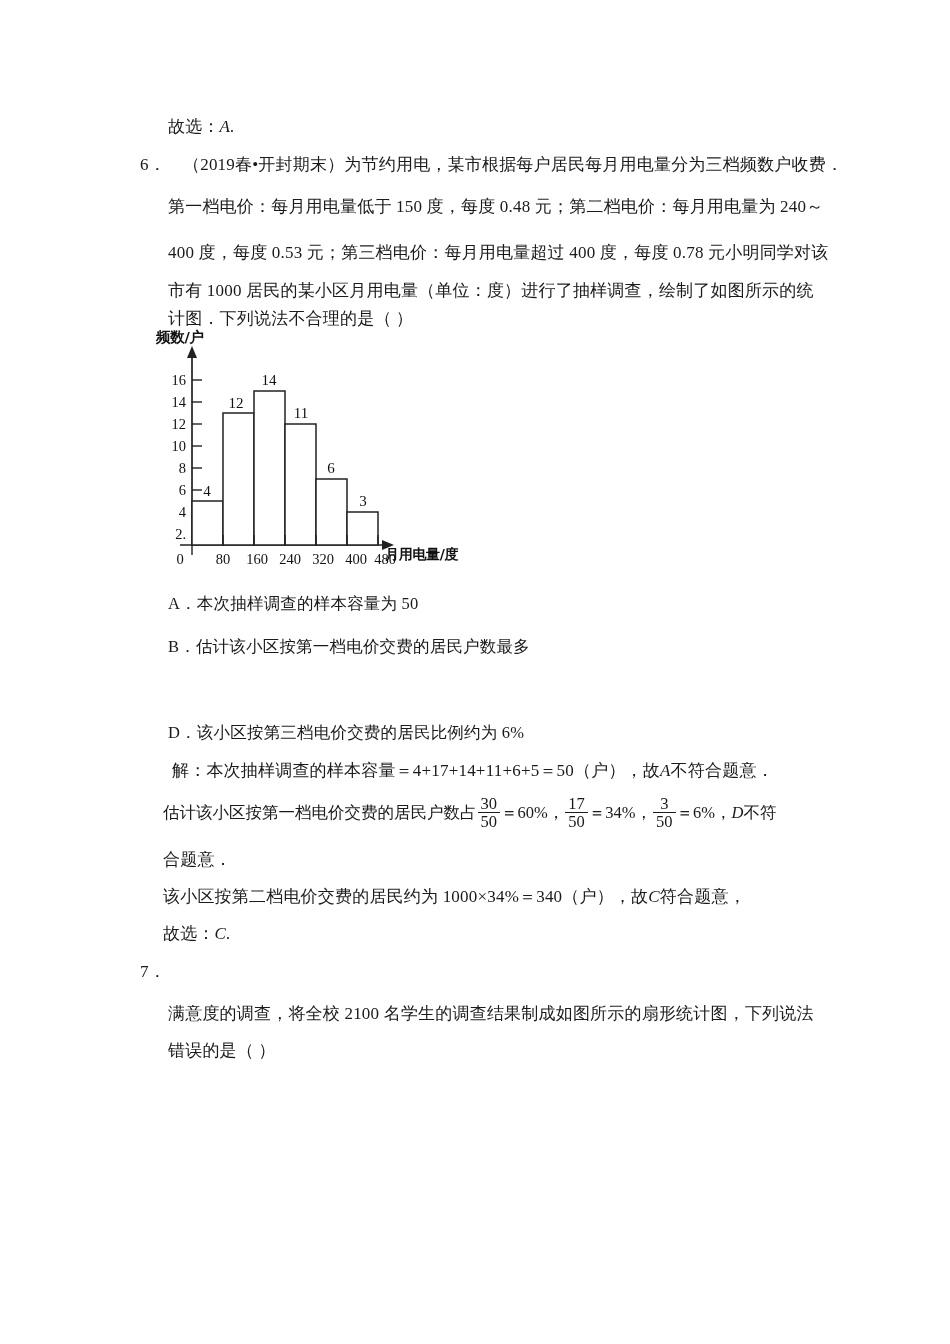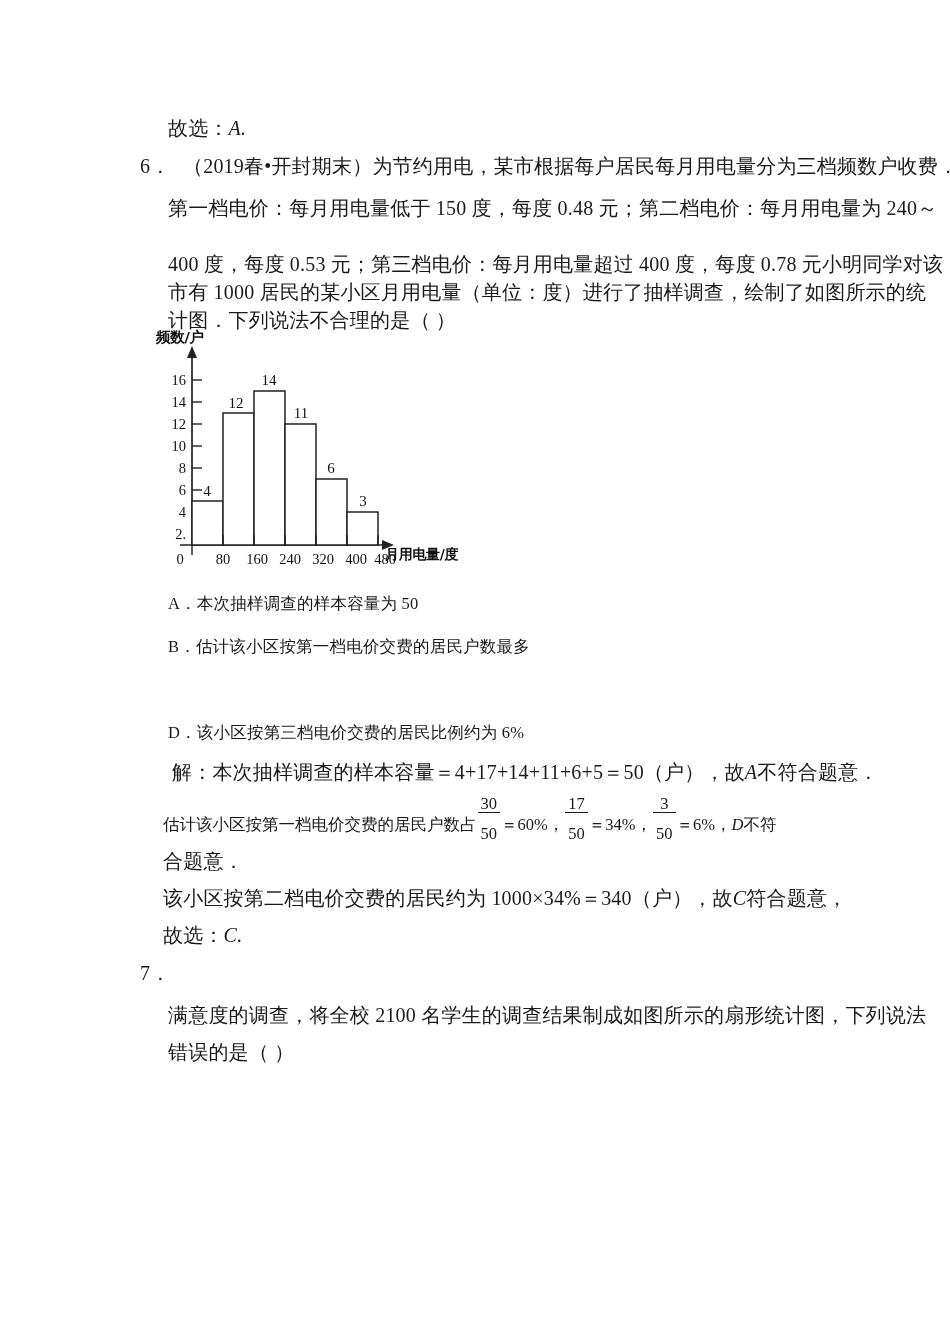--- a/index.html
+++ b/index.html
@@ -16,21 +16,21 @@
     overflow: hidden;
   }
   .page {
     position: absolute;
     left: 0; top: 0;
     width: 950px;
     height: 1344px;
   }
   .txt {
     position: absolute;
-    font-size: 20px;
+    font-size: 17px;
     line-height: 1.0;
     white-space: nowrap;
     letter-spacing: 0.2px;
   }
   .indent-body { left: 168px; }
   .qnum { left: 140px; }
   .opt { left: 168px; font-size: 16.5px; }
   .ital { font-style: italic; }
 
   
@@ -78,42 +78,42 @@
     display: inline-block;
     vertical-align: middle;
     text-align: center;
     font-size: 16.5px;
     line-height: 1.05;
     margin: 0 1px;
     position: relative;
     top: -1px;
   }
   .frac .num { display: block; padding: 0 3px; }
-  .frac .den { display: block; border-top: 1.3px solid #1a1a1a; padding: 12px 3px; }
+  .frac .den { display: block; border-top: 1.3px solid #1a1a1a; padding: 0 3px; }
 
   .flowline {
     position: absolute;
     white-space: nowrap;
     font-size: 16.5px;
     line-height: 1.0;
   }
 </style>
 </head>
 <body>
 
 <div class="page">
 
   <div class="txt indent-body" style="top:118px;">
     <span>故选：</span><span class="ital">A.</span>
   </div>
 
   <div class="txt qnum" style="top:156px;">6．</div>
   <div class="txt" style="left:183px; top:156px;">（2019春•开封期末）为节约用电，某市根据每户居民每月用电量分为三档频数户收费．</div>
   <div class="txt indent-body" style="top:198px;">第一档电价：每月用电量低于 150 度，每度 0.48 元；第二档电价：每月用电量为 240～</div>
-  <div class="txt indent-body" style="top:254px;">400 度，每度 0.53 元；第三档电价：每月用电量超过 400 度，每度 0.78 元小明同学对该</div>
+  <div class="txt indent-body" style="top:244px;">400 度，每度 0.53 元；第三档电价：每月用电量超过 400 度，每度 0.78 元小明同学对该</div>
   <div class="txt indent-body" style="top:282px;">市有 1000 居民的某小区月用电量（单位：度）进行了抽样调查，绘制了如图所示的统</div>
   <div class="txt indent-body" style="top:310px;">计图．下列说法不合理的是（      ）</div>
 
   <div id="chart">
     <div class="ylabel-cn">频数/户</div>
     <div class="xlabel-cn">月用电量/度</div>
     <svg width="340" height="250" viewBox="0 0 340 250">
       <g>
 
         <line x1="42" y1="217" x2="42" y2="26" stroke="#222" stroke-width="1.7"></line>

